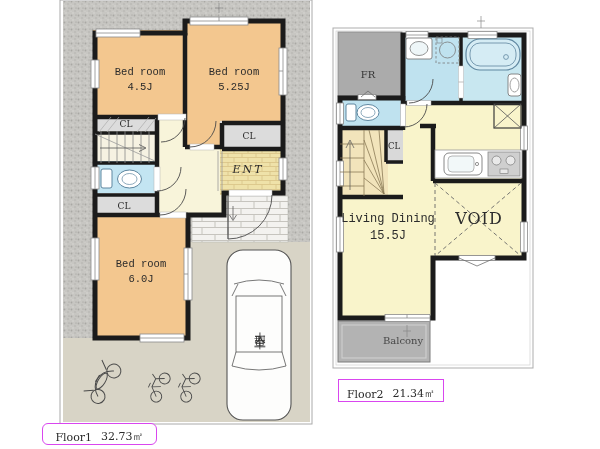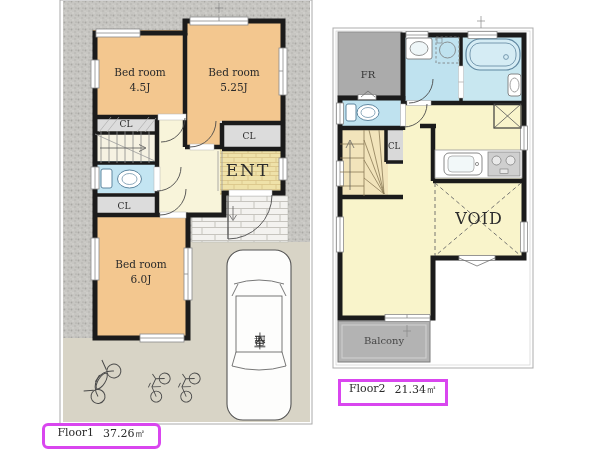--- a/index.html
+++ b/index.html
@@ -1,32 +1,32 @@
 <!DOCTYPE html>
 <html><head>
 <meta charset="utf-8">
 <style>
   html,body{margin:0;padding:0;background:#fff;}
   .stage{position:relative;width:600px;height:449px;background:#ffffff;overflow:hidden;
          font-family:"DejaVu Serif", "Liberation Serif", serif;color:#2b2b2b;}
   .stage svg{position:absolute;left:0;top:0;}
   .lbl{position:absolute;transform:translate(-50%,-50%);white-space:nowrap;
        text-align:center;line-height:1.2;color:#2b2b2b;}
-  .lbl.two{line-height:1.45;}
+  .lbl.two{line-height:1.45;font-family:Liberation Mono, monospace;}
   .s9{font-size:9px;}
   .s10{font-size:10.5px;}
-  .ent{letter-spacing:2px;font-size:17px;}
+  .ent{letter-spacing:2px;font-size:11px;font-style:italic;}
   .voidl{letter-spacing:1px;font-size:16px;}
   .balc{font-size:10px;color:#474747;}
   .fr{font-size:10px;color:#333;}
   .cl{font-size:8.5px;}
   .ldk{font-size:12px;line-height:1.4;}
   .car{writing-mode:vertical-rl;letter-spacing:3px;font-size:11.5px;}
-  .box{position:absolute;border:3px solid #d946ef;background:#fff;display:flex;
-       align-items:flex-start;justify-content:center;gap:9px;font-size:11px;}
+  .box{position:absolute;border:1px solid #d946ef;background:#fff;display:flex;
+       align-items:flex-end;justify-content:center;gap:9px;font-size:11px;}
 </style>
 </head>
 <body>
 
 <div class="stage">
 
 <svg width="600" height="449" viewBox="0 0 600 449">
   <defs>
     <pattern id="speckle" width="7" height="7" patternUnits="userSpaceOnUse">
       <rect width="7" height="7" fill="#c7c6c2"></rect>
@@ -265,26 +265,28 @@
   </div>
   <div class="lbl s9" style="left:126px;top:124px;">CL</div>
   <div class="lbl s9" style="left:249px;top:136px;">CL</div>
   <div class="lbl s9" style="left:124px;top:206px;">CL</div>
   <div class="lbl ent" style="left:248px;top:170px;">ENT</div>
   <div class="lbl car" style="left:259px;top:327px;">大型車</div>
 
   <div class="lbl fr" style="left:368px;top:69px;margin-top:6px;">FR</div>
   <div class="lbl cl" style="left:394px;top:146px;">CL</div>
   <div class="lbl two ldk" style="left:388px;top:228px;">
+    <div>Living Dining</div>
+    <div>15.5J</div>
   </div>
   <div class="lbl voidl" style="left:479px;top:219px;">VOID</div>
-  <div class="lbl balc" style="left:384px;top:341px;">Balcony</div>
+  <div class="lbl balc" style="left:403px;top:341px;">Balcony</div>
 
   <div class="box" style="left:42px;top:423px;width:113px;height:20px;border-radius:6px;">
     <span>Floor1</span>
-    <span>37.26㎡</span>
+    <span>32.73㎡</span>
   </div>
   <div class="box" style="left:338px;top:379px;width:104px;height:21px;">
     <span>Floor2</span>
     <span>21.34㎡</span>
   </div>
 
 </div>
 
 </body></html>

